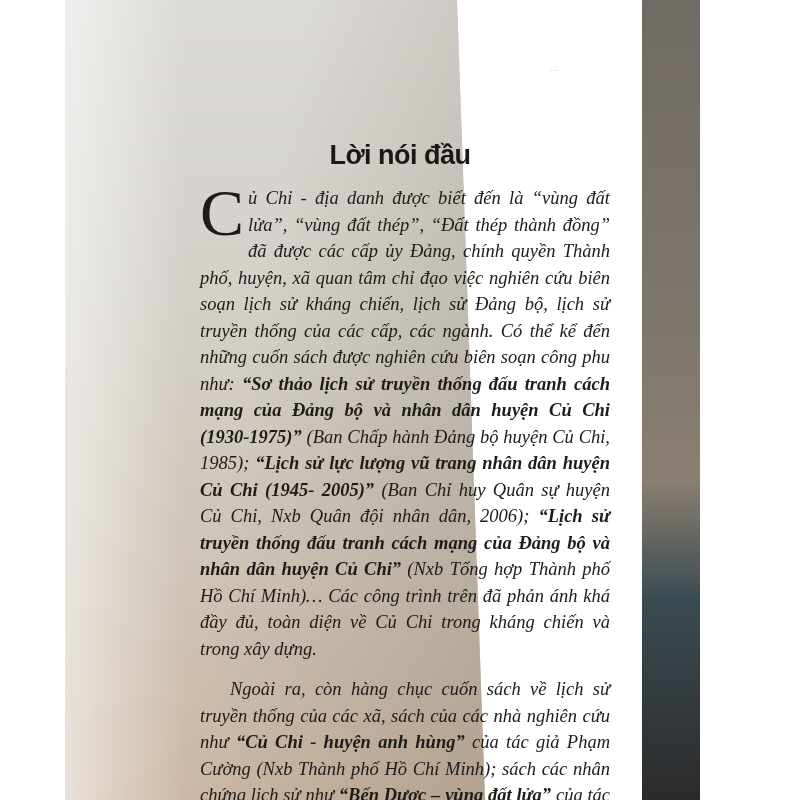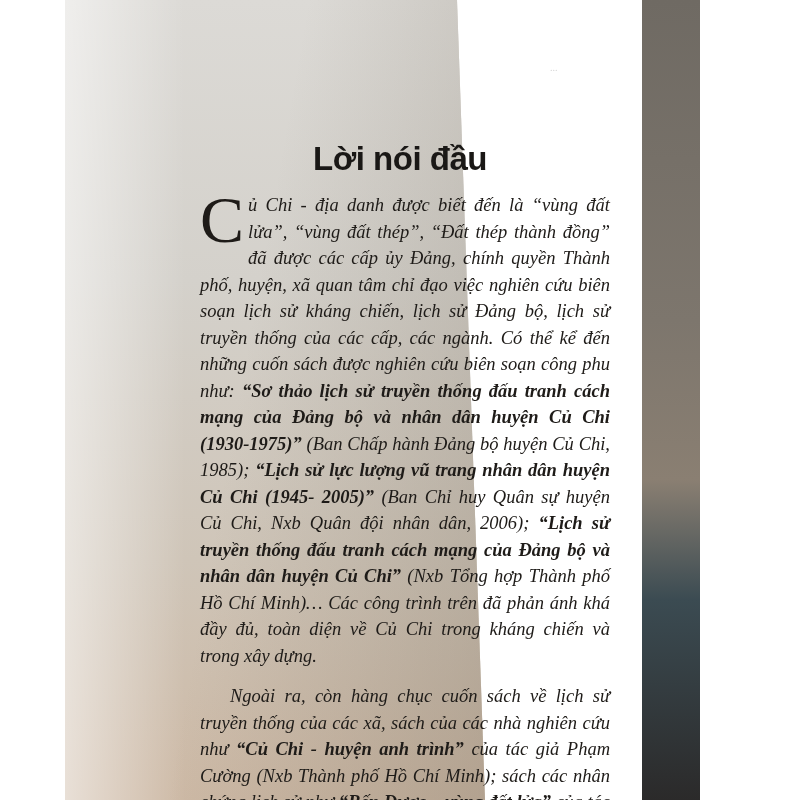--- a/index.html
+++ b/index.html
@@ -33,21 +33,21 @@
     }
     .page-num {
       position: absolute; left: 550px; top: 62px; font-size: 10px; color: rgba(80,80,80,0.25);
     }
     .content {
       position: absolute; left: 200px; top: 140px; width: 410px;
       color: #1e1b18;
     }
     .title {
       font-family: "Liberation Sans", sans-serif;
-      font-weight: bold; font-size: 33px; letter-spacing: -0.5px;
+      font-weight: bold; font-size: 27px; letter-spacing: -0.5px;
       text-align: center; margin: 0 0 14px -10px; color: #1a1816;
       padding-left: 0;
     }
     .para {
       font-style: italic; font-size: 18.5px; line-height: 26.5px;
       text-align: justify; margin: 0;
     }
     .para b { font-weight: bold; }
     .dropcap {
       float: left; font-style: normal; font-size: 66px; line-height: 52px;
@@ -64,14 +64,14 @@
 <div class="shade"></div>
 <div class="page-num">...</div>
 
 <div class="content">
   <h1 class="title">Lời nói đầu</h1>
 
   <p class="para">
     <span class="dropcap">C</span><span>ủ Chi - địa danh được biết đến là “vùng đất lửa”, “vùng đất thép”, “Đất thép thành đồng” đã được các cấp ủy Đảng, chính quyền Thành phố, huyện, xã quan tâm chỉ đạo việc nghiên cứu biên soạn lịch sử kháng chiến, lịch sử Đảng bộ, lịch sử truyền thống của các cấp, các ngành. Có thể kể đến những cuốn sách được nghiên cứu biên soạn công phu như: </span><b>“Sơ thảo lịch sử truyền thống đấu tranh cách mạng của Đảng bộ và nhân dân huyện Củ Chi (1930-1975)”</b><span> (Ban Chấp hành Đảng bộ huyện Củ Chi, 1985); </span><b>“Lịch sử lực lượng vũ trang nhân dân huyện Củ Chi (1945- 2005)”</b><span> (Ban Chỉ huy Quân sự huyện Củ Chi, Nxb Quân đội nhân dân, 2006); </span><b>“Lịch sử truyền thống đấu tranh cách mạng của Đảng bộ và nhân dân huyện Củ Chi”</b><span> (Nxb Tổng hợp Thành phố Hồ Chí Minh)… Các công trình trên đã phản ánh khá đầy đủ, toàn diện về Củ Chi trong kháng chiến và trong xây dựng.</span>
   </p>
 
-  <p class="para indent"><span>Ngoài ra, còn hàng chục cuốn sách về lịch sử truyền thống của các xã, sách của các nhà nghiên cứu như </span><b>“Củ Chi - huyện anh trình”</b><span> của tác giả Phạm Cường (Nxb Thành phố Hồ Chí Minh); sách các nhân chứng lịch sử như </span><b>“Bến Dược – vùng đất lửa”</b><span> của tác giả Nguyễn Văn Tào (Nxb Văn nghệ, Thành phố Hồ Chí Minh, 1994),…</span></p>
+  <p class="para indent"><span>Ngoài ra, còn hàng chục cuốn sách về lịch sử truyền thống của các xã, sách của các nhà nghiên cứu như </span><b>“Củ Chi - huyện anh hùng”</b><span> của tác giả Phạm Cường (Nxb Thành phố Hồ Chí Minh); sách các nhân chứng lịch sử như </span><b>“Bến Dược – vùng đất lửa”</b><span> của tác giả Nguyễn Văn Tào (Nxb Văn nghệ, Thành phố Hồ Chí Minh, 1994),…</span></p>
 </div>
 
 </body></html>

